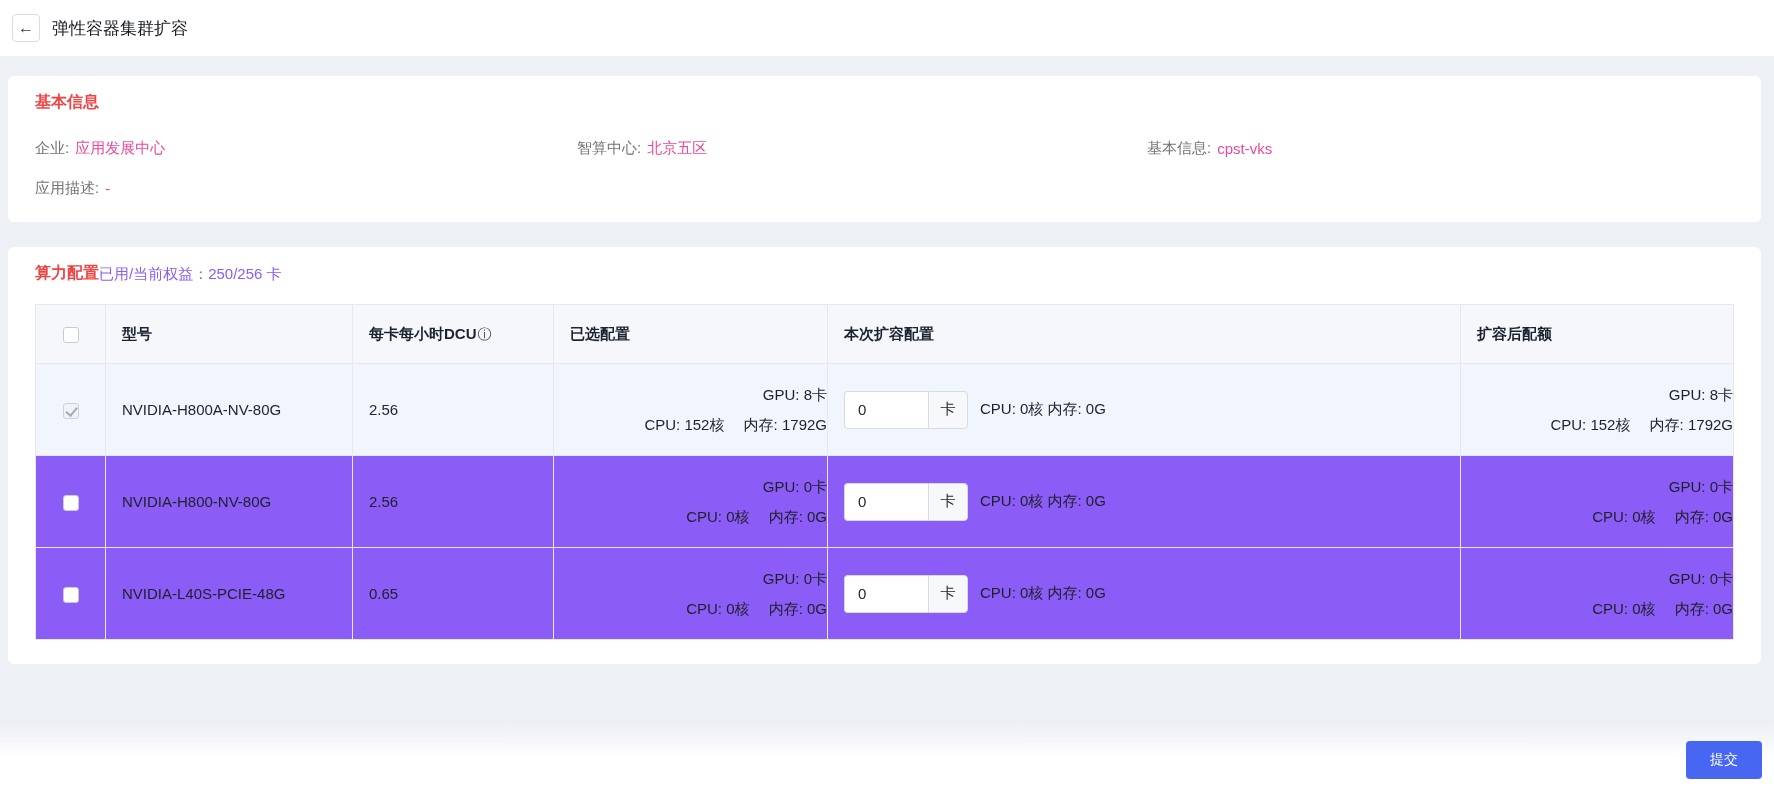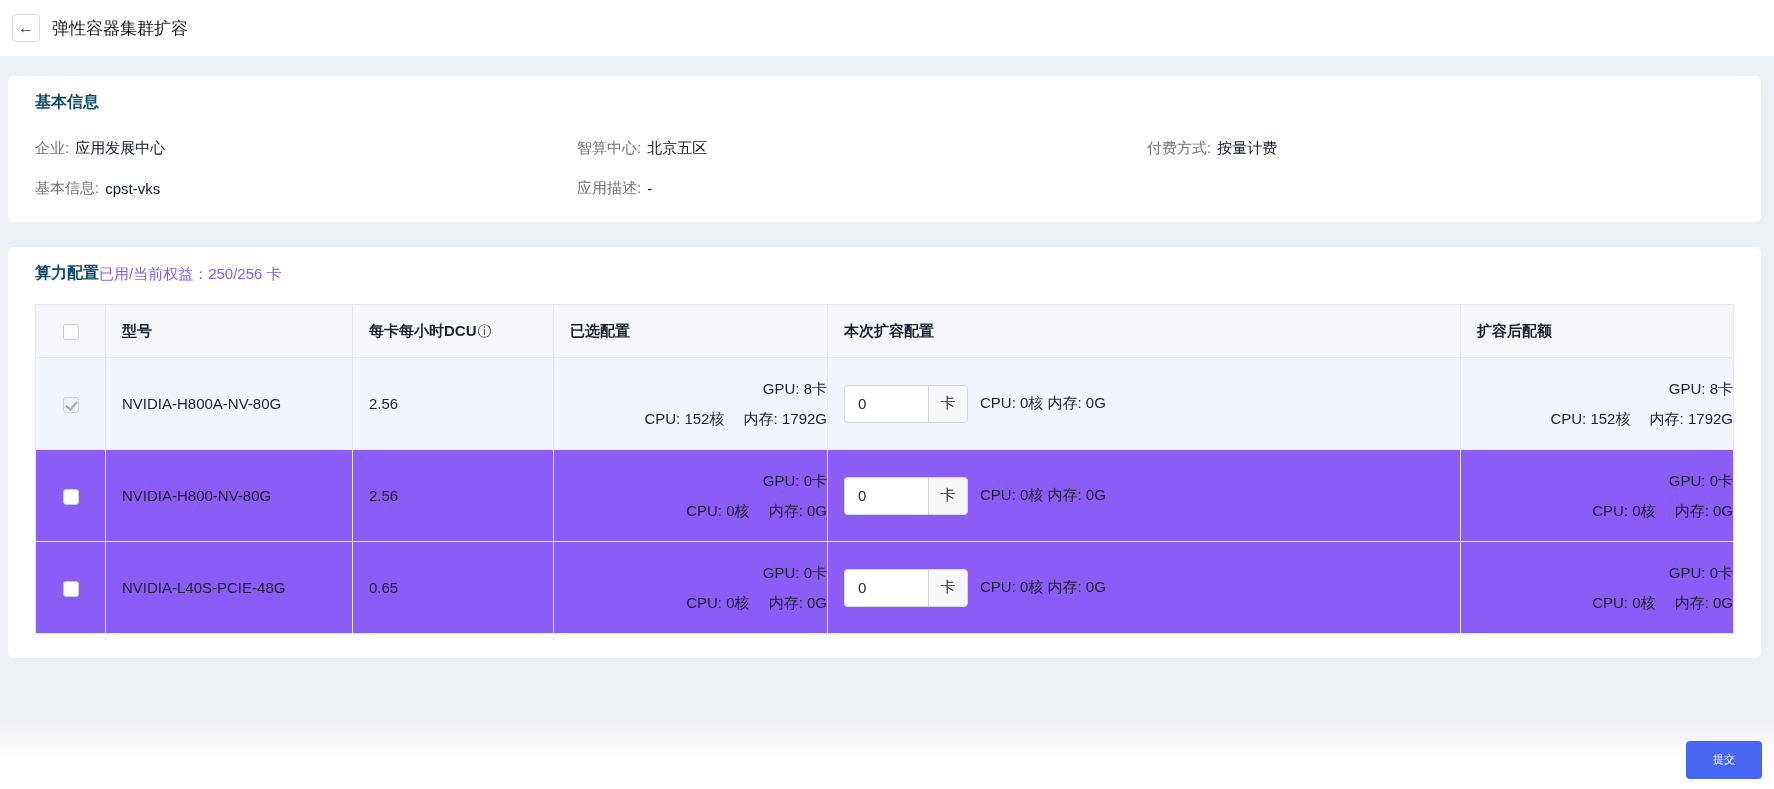--- a/index.html
+++ b/index.html
@@ -21,40 +21,40 @@
     font-size:16px; color:#33383f; cursor:pointer;
   }
   .page-title { font-size:17px; font-weight:400; margin-left:12px; color:#14181f; }
 
   
   .page-body { padding:20px 13px 0 8px; }
   .card {
     background:#fff; border-radius:6px; padding:16px 27px 24px 27px;
   }
   .card + .card { margin-top:25px; }
-  .section-title { font-size:16px; font-weight:700; color:#0c4a6e; }
+  .section-title { font-size:16px; font-weight:700; color:#ef4444; }
 
   
   .info-grid {
     margin-top:26px; display:grid; grid-template-columns:542px 570px 1fr;
     row-gap:21px; font-size:15px;
   }
   .info-item { display:flex; align-items:center; }
   .info-label { color:#737373; margin-right:6px; white-space:pre; }
-  .info-value { color:#0f172a; }
+  .info-value { color:#ec4899; }
 
   
   .cc-head { display:flex; align-items:flex-end; justify-content:flex-start; margin-bottom:20px; }
   .quota { font-size:15px; color:#8b5cf6; }
 
   
   table { width:100%; border-collapse:collapse; table-layout:fixed; }
   th, td { border:1px solid #e6e8ed; font-size:15px; vertical-align:middle; }
   thead th {
-    background:#f6f7fa; height:53px; text-align:left; padding-left:16px;
+    background:#f6f7fa; height:59px; text-align:left; padding-left:16px;
     font-weight:700; color:#1b2333;
   }
   tbody td { height:92px; padding-left:16px; background:#8b5cf6; }
   tr.selected td { background:#f1f5fe; }
   td.cb-cell, th.cb-cell { padding-left:0; text-align:center; }
 
   .two-line .l { line-height:30px; white-space:pre;text-align:right; }
 
   
   .checkbox {
@@ -90,21 +90,21 @@
 
   
   .footer {
     position:fixed; left:0; right:0; bottom:0; height:69px;
     background:linear-gradient(180deg,#eceef3 0%,#ffffff 55%);
     display:flex; align-items:center; justify-content:flex-end;
     padding-right:12px; padding-top:10px;
   }
   .submit-btn {
     width:76px; height:38px; background:#4766f2; border:none; border-radius:4px;
-    color:#fff; font-size:11px; cursor:pointer;
+    color:#fff; font-size:14px; cursor:pointer;
     font-family:"Liberation Sans","DejaVu Sans",sans-serif;
     margin-left:12px;
   }
 </style>
 </head>
 <body>
 
 <div class="topbar">
   <button class="back-btn">
     <span>←</span>
@@ -117,24 +117,20 @@
   <div class="card">
     <div class="section-title">基本信息</div>
     <div class="info-grid">
       <div class="info-item">
         <span class="info-label">企业:</span>
         <span class="info-value">应用发展中心</span>
       </div>
       <div class="info-item">
         <span class="info-label">智算中心:</span>
         <span class="info-value">北京五区</span>
-      </div>
-      <div class="info-item">
-        <span class="info-label">付费方式:</span>
-        <span class="info-value">按量计费</span>
       </div>
       <div class="info-item">
         <span class="info-label">基本信息:</span>
         <span class="info-value">cpst-vks</span>
       </div>
       <div class="info-item">
         <span class="info-label">应用描述:</span>
         <span class="info-value">-</span>
       </div>
       <div></div>

